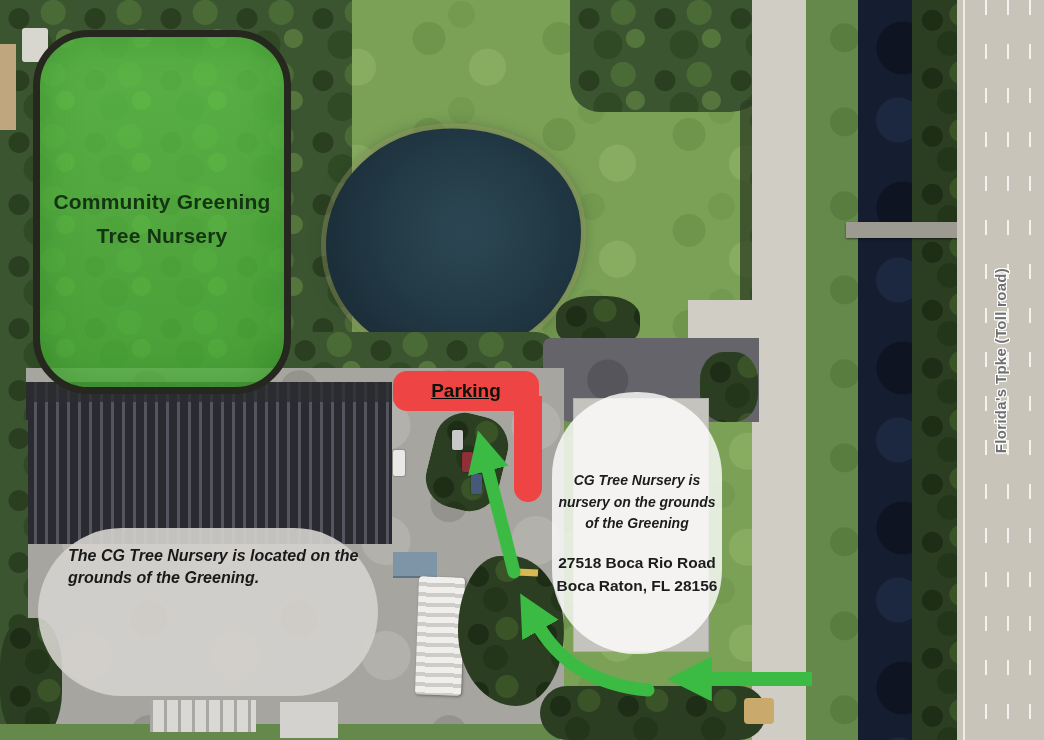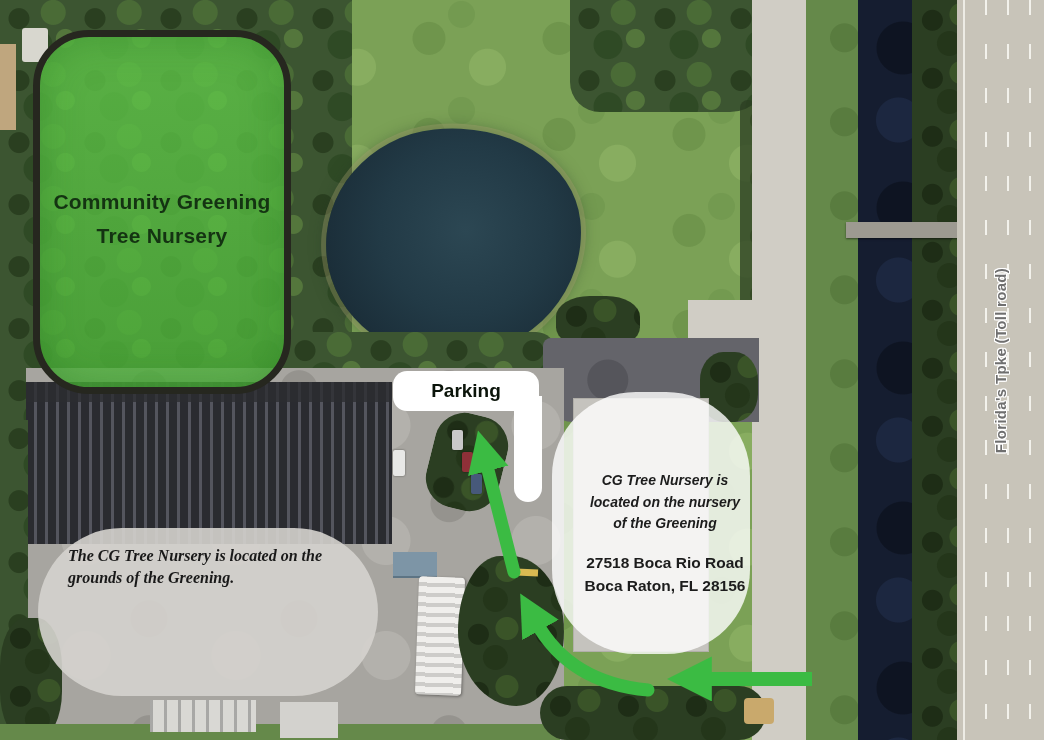--- a/index.html
+++ b/index.html
@@ -49,30 +49,30 @@
       transform:rotate(-6deg);}
   .greenhouse{background-image:repeating-linear-gradient(180deg,#f0efec 0 6px,#cdccc9 6px 10px);
       border-radius:4px;transform:rotate(2deg);box-shadow:1px 1px 3px rgba(0,0,0,.4);}
   .bldg{background:#c5c3be;border:1px solid #b1afa9;}
   
   .highlight{border:7px solid #26271f;border-radius:56px;
       background:linear-gradient(180deg, rgba(97,199,74,.8), rgba(78,180,58,.78));
       box-shadow:inset 0 0 40px rgba(30,110,25,.35);}
   .nursery-label{width:100%;text-align:center;font-weight:700;font-size:21px;
       line-height:1.6;color:#143312;letter-spacing:.2px;}
-  .pk{background:#ffffff;}
+  .pk{background:#ef4444;text-decoration:underline;}
   .pk-label{width:100%;height:100%;display:flex;align-items:center;justify-content:center;
       font-weight:700;font-size:19px;color:#0b140a;}
   .bubble-white{background:rgba(255,255,255,0.8);border-radius:84px;
       text-align:center;color:#1c1c1c;}
   .bubble-gray{background:rgba(213,211,206,0.9);border-radius:86px;color:#191919;}
   .info-head{font-size:14px;font-weight:700;font-style:italic;line-height:1.55;}
   .info-addr{font-size:15.5px;font-weight:700;line-height:1.45;margin-top:17px;}
   .note-text{padding:17px 0 0 30px;font-size:16px;font-weight:700;font-style:italic;line-height:22px;}
-  .note-text .para{margin:0 0 21px 0;font-family:Liberation Serif, serif;}
+  .note-text .para{margin:0 0 21px 0;}
   .hwy-label{width:190px;text-align:center;font-weight:700;font-size:15px;color:#6f6f6f;
       transform:rotate(-90deg);letter-spacing:.3px;white-space:nowrap;
       text-shadow:1px 0 0 #fff,-1px 0 0 #fff,0 1px 0 #fff,0 -1px 0 #fff,
                   1px 1px 0 #fff,-1px -1px 0 #fff,1px -1px 0 #fff,-1px 1px 0 #fff;}
   .car{border-radius:2px;box-shadow:0 0 2px rgba(0,0,0,.5);}
 </style>
 </head>
 <body>
 
 <div class="stage">
@@ -139,25 +139,25 @@
       <div>Community Greening</div>
       <div>Tree Nursery</div>
     </div>
   </div>
 
   <div class="abs pk" style="left:514px;top:396px;width:28px;height:106px;border-radius:0 0 14px 14px;"></div>
   <div class="abs pk" style="left:393px;top:371px;width:146px;height:40px;border-radius:14px;">
     <div class="pk-label">Parking</div>
   </div>
 
-  <div class="abs bubble-white" style="left:552px;top:392px;width:170px;height:262px;padding-left:28px;">
+  <div class="abs bubble-white" style="left:552px;top:392px;width:170px;height:262px;">
     <div style="padding-top:78px;">
       <div class="info-head">
         <div>CG Tree Nursery is</div>
-        <div>located on the nursery</div>
+        <div>nursery on the grounds</div>
         <div>of the Greening</div>
       </div>
       <div class="info-addr">
         <div>27518 Boca Rio Road</div>
         <div>Boca Raton, FL 28156</div>
       </div>
     </div>
   </div>
 
   <div class="abs bubble-gray" style="left:38px;top:528px;width:340px;height:168px;">

